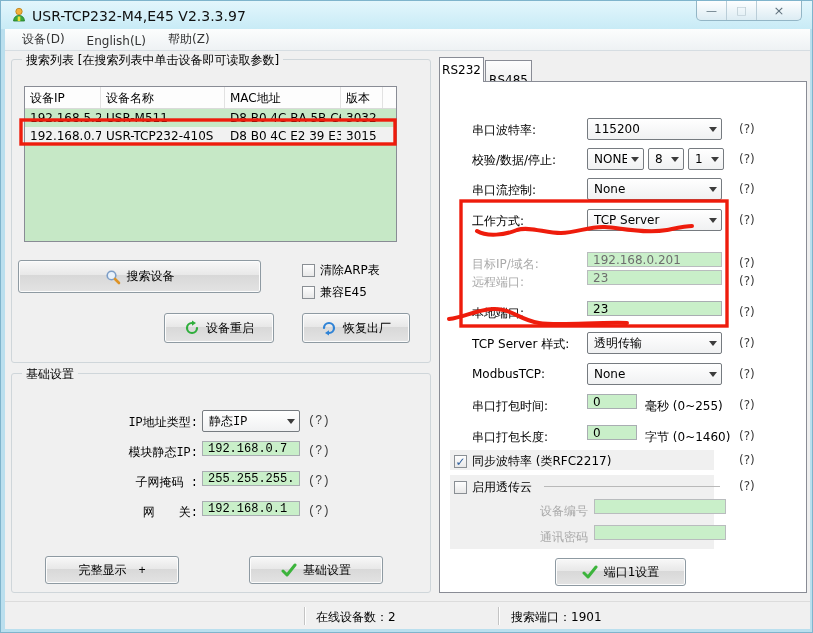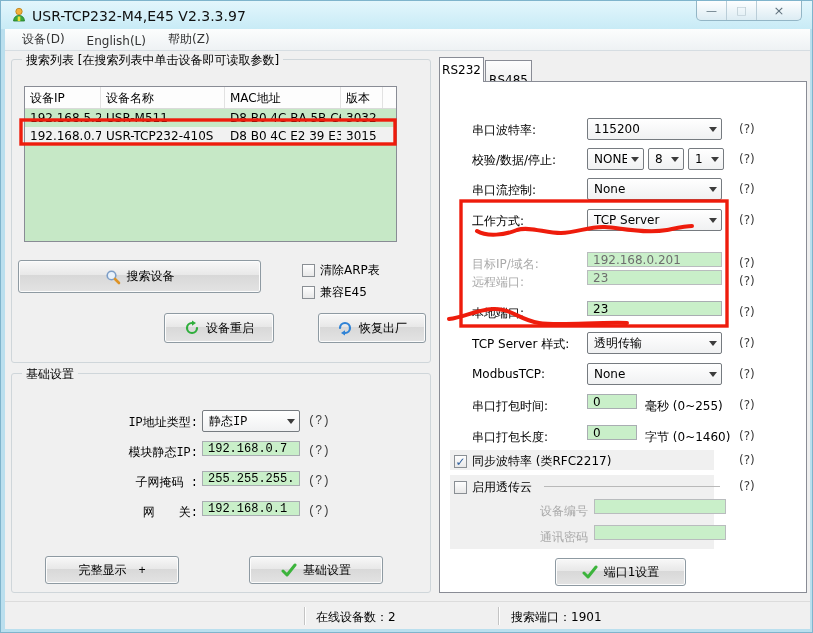--- a/index.html
+++ b/index.html
@@ -153,21 +153,21 @@
         <span>兼容E45</span>
       </div>
 
       <div class="btn" style="left:152px;top:253px;width:110px;height:30px;">
         <svg width="16" height="16" viewBox="0 0 16 16">
           <path d="M13 8 A5 5 0 1 1 8 3" fill="none" stroke="#2fae3c" stroke-width="2.2" stroke-linecap="round"></path>
           <path d="M8 0.5 L12 3 L8 5.8 Z" fill="#2fae3c"></path>
         </svg>
         <span>设备重启</span>
       </div>
-      <div class="btn" style="left:290px;top:253px;width:108px;height:30px;margin-left:16px;">
+      <div class="btn" style="left:290px;top:253px;width:108px;height:30px;">
         <svg width="16" height="16" viewBox="0 0 16 16">
           <path d="M3 8 A5 5 0 1 1 8 13" fill="none" stroke="#2f83d6" stroke-width="2.2" stroke-linecap="round"></path>
           <path d="M8 15.5 L4 13 L8 10.2 Z" fill="#2f83d6"></path>
         </svg>
         <span>恢复出厂</span>
       </div>
     </div>
 
     <div class="groupbox" style="left:6px;top:344px;width:420px;height:220px;font-family:Liberation Mono, monospace;">
       <span class="legend">基础设置</span>

